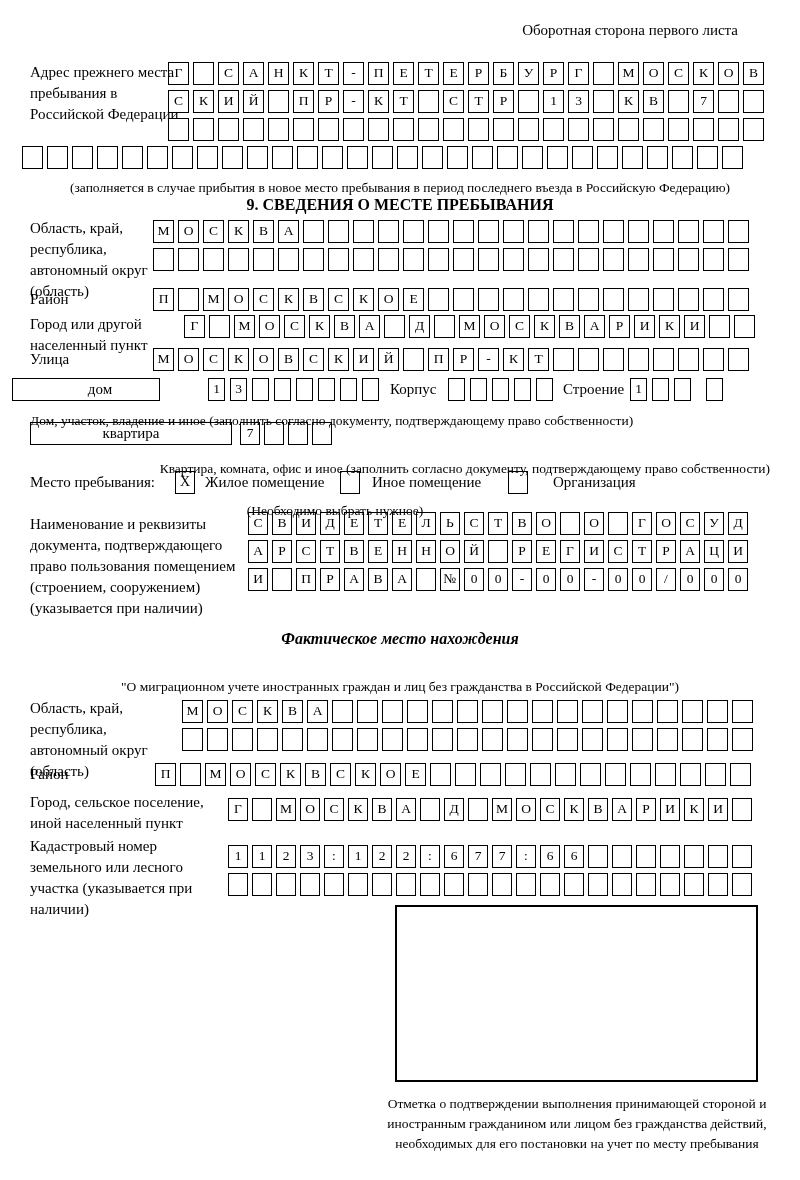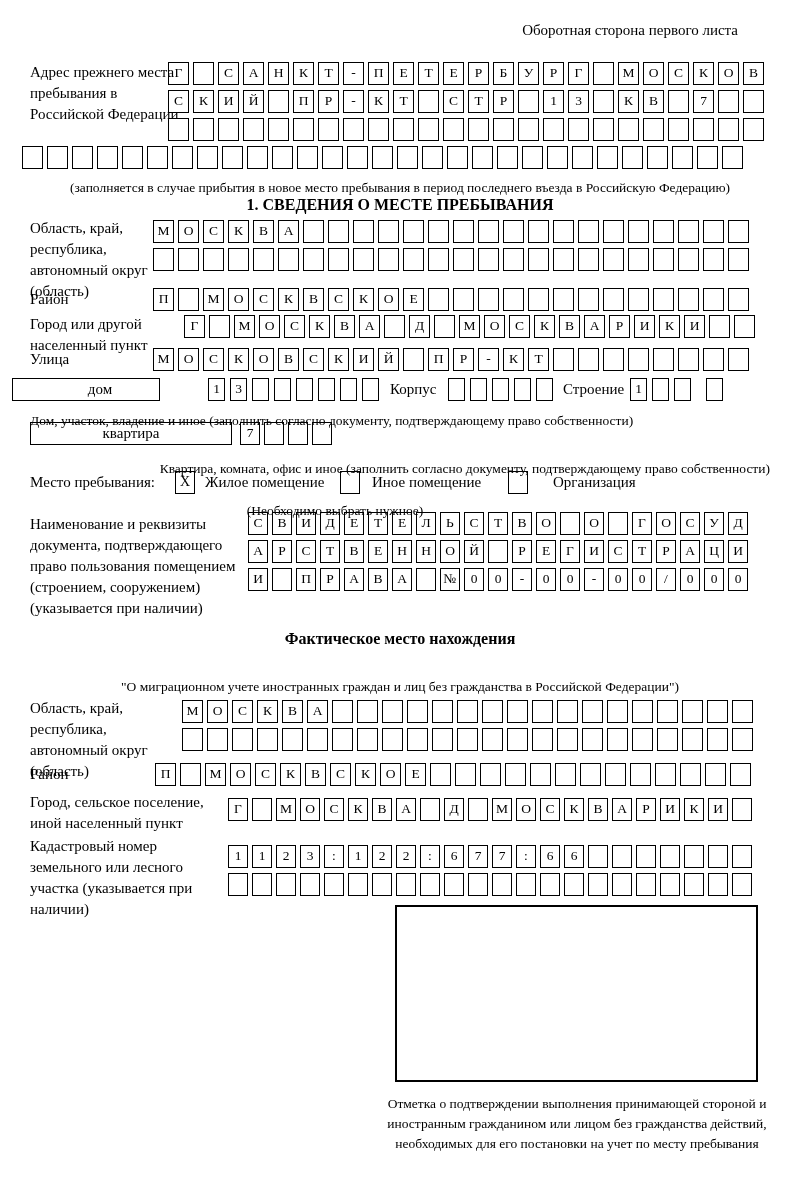--- a/index.html
+++ b/index.html
@@ -38,21 +38,21 @@
 
   <div class="lbl" style="left:30px; top:62px; width:150px;">Адрес прежнего места пребывания в Российской Федерации</div>
 
   <div class="lbl" style="top:20px; right:62px;">Оборотная сторона первого листа</div>
   <div class="row" style="left:168px; top:62px;"><span class="cell">Г</span><span class="cell"></span><span class="cell">С</span><span class="cell">А</span><span class="cell">Н</span><span class="cell">К</span><span class="cell">Т</span><span class="cell">-</span><span class="cell">П</span><span class="cell">Е</span><span class="cell">Т</span><span class="cell">Е</span><span class="cell">Р</span><span class="cell">Б</span><span class="cell">У</span><span class="cell">Р</span><span class="cell">Г</span><span class="cell"></span><span class="cell">М</span><span class="cell">О</span><span class="cell">С</span><span class="cell">К</span><span class="cell">О</span><span class="cell">В</span></div>
   <div class="row" style="left:168px; top:90px;"><span class="cell">С</span><span class="cell">К</span><span class="cell">И</span><span class="cell">Й</span><span class="cell"></span><span class="cell">П</span><span class="cell">Р</span><span class="cell">-</span><span class="cell">К</span><span class="cell">Т</span><span class="cell"></span><span class="cell">С</span><span class="cell">Т</span><span class="cell">Р</span><span class="cell"></span><span class="cell">1</span><span class="cell">3</span><span class="cell"></span><span class="cell">К</span><span class="cell">В</span><span class="cell"></span><span class="cell">7</span><span class="cell"></span><span class="cell"></span></div>
   <div class="row" style="left:168px; top:118px;"><span class="cell"></span><span class="cell"></span><span class="cell"></span><span class="cell"></span><span class="cell"></span><span class="cell"></span><span class="cell"></span><span class="cell"></span><span class="cell"></span><span class="cell"></span><span class="cell"></span><span class="cell"></span><span class="cell"></span><span class="cell"></span><span class="cell"></span><span class="cell"></span><span class="cell"></span><span class="cell"></span><span class="cell"></span><span class="cell"></span><span class="cell"></span><span class="cell"></span><span class="cell"></span><span class="cell"></span></div>
   <div class="row" style="left:22px;  top:146px;"><span class="cell"></span><span class="cell"></span><span class="cell"></span><span class="cell"></span><span class="cell"></span><span class="cell"></span><span class="cell"></span><span class="cell"></span><span class="cell"></span><span class="cell"></span><span class="cell"></span><span class="cell"></span><span class="cell"></span><span class="cell"></span><span class="cell"></span><span class="cell"></span><span class="cell"></span><span class="cell"></span><span class="cell"></span><span class="cell"></span><span class="cell"></span><span class="cell"></span><span class="cell"></span><span class="cell"></span><span class="cell"></span><span class="cell"></span><span class="cell"></span><span class="cell"></span><span class="cell"></span></div>
   <div class="cap ctr" style="left:0; top:173px; width:800px;">(заполняется в случае прибытия в новое место пребывания в период последнего въезда в Российскую Федерацию)</div>
 
-  <div class="lbl ctr bold" style="left:0; top:194px; width:800px; font-size:16px;">1. СВЕДЕНИЯ О МЕСТЕ ПРЕБЫВАНИЯ</div>
+  <div class="lbl ctr bold" style="left:0; top:194px; width:800px; font-size:16px;">9. СВЕДЕНИЯ О МЕСТЕ ПРЕБЫВАНИЯ</div>
 
   <div class="lbl" style="left:30px; top:218px; width:122px;">Область, край, республика, автономный округ (область)</div>
   <div class="row" style="left:153px; top:220px;"><span class="cell">М</span><span class="cell">О</span><span class="cell">С</span><span class="cell">К</span><span class="cell">В</span><span class="cell">А</span><span class="cell"></span><span class="cell"></span><span class="cell"></span><span class="cell"></span><span class="cell"></span><span class="cell"></span><span class="cell"></span><span class="cell"></span><span class="cell"></span><span class="cell"></span><span class="cell"></span><span class="cell"></span><span class="cell"></span><span class="cell"></span><span class="cell"></span><span class="cell"></span><span class="cell"></span><span class="cell"></span></div>
   <div class="row" style="left:153px; top:248px;"><span class="cell"></span><span class="cell"></span><span class="cell"></span><span class="cell"></span><span class="cell"></span><span class="cell"></span><span class="cell"></span><span class="cell"></span><span class="cell"></span><span class="cell"></span><span class="cell"></span><span class="cell"></span><span class="cell"></span><span class="cell"></span><span class="cell"></span><span class="cell"></span><span class="cell"></span><span class="cell"></span><span class="cell"></span><span class="cell"></span><span class="cell"></span><span class="cell"></span><span class="cell"></span><span class="cell"></span></div>
 
   <div class="lbl" style="left:30px; top:289px;">Район</div>
   <div class="row" style="left:153px; top:288px;"><span class="cell">П</span><span class="cell"></span><span class="cell">М</span><span class="cell">О</span><span class="cell">С</span><span class="cell">К</span><span class="cell">В</span><span class="cell">С</span><span class="cell">К</span><span class="cell">О</span><span class="cell">Е</span><span class="cell"></span><span class="cell"></span><span class="cell"></span><span class="cell"></span><span class="cell"></span><span class="cell"></span><span class="cell"></span><span class="cell"></span><span class="cell"></span><span class="cell"></span><span class="cell"></span><span class="cell"></span><span class="cell"></span></div>
 
   <div class="lbl" style="left:30px; top:314px; width:140px;">Город или другой населенный пункт</div>
   <div class="row" style="left:184px; top:315px;"><span class="cell">Г</span><span class="cell"></span><span class="cell">М</span><span class="cell">О</span><span class="cell">С</span><span class="cell">К</span><span class="cell">В</span><span class="cell">А</span><span class="cell"></span><span class="cell">Д</span><span class="cell"></span><span class="cell">М</span><span class="cell">О</span><span class="cell">С</span><span class="cell">К</span><span class="cell">В</span><span class="cell">А</span><span class="cell">Р</span><span class="cell">И</span><span class="cell">К</span><span class="cell">И</span><span class="cell"></span><span class="cell"></span></div>
@@ -80,21 +80,21 @@
   <div class="lbl" style="left:372px; top:472px;">Иное помещение</div>
   <div class="chk" style="left:508px; top:471px;"></div>
   <div class="lbl" style="left:553px; top:472px;">Организация</div>
   <div class="cap ctr" style="left:185px; top:496px; width:300px;">(Необходимо выбрать нужное)</div>
 
   <div class="lbl" style="left:30px; top:514px; width:208px;">Наименование и реквизиты документа, подтверждающего право пользования помещением (строением, сооружением) (указывается при наличии)</div>
   <div class="row p24" style="left:248px; top:512px;"><span class="cell">С</span><span class="cell">В</span><span class="cell">И</span><span class="cell">Д</span><span class="cell">Е</span><span class="cell">Т</span><span class="cell">Е</span><span class="cell">Л</span><span class="cell">Ь</span><span class="cell">С</span><span class="cell">Т</span><span class="cell">В</span><span class="cell">О</span><span class="cell"></span><span class="cell">О</span><span class="cell"></span><span class="cell">Г</span><span class="cell">О</span><span class="cell">С</span><span class="cell">У</span><span class="cell">Д</span></div>
   <div class="row p24" style="left:248px; top:540px;"><span class="cell">А</span><span class="cell">Р</span><span class="cell">С</span><span class="cell">Т</span><span class="cell">В</span><span class="cell">Е</span><span class="cell">Н</span><span class="cell">Н</span><span class="cell">О</span><span class="cell">Й</span><span class="cell"></span><span class="cell">Р</span><span class="cell">Е</span><span class="cell">Г</span><span class="cell">И</span><span class="cell">С</span><span class="cell">Т</span><span class="cell">Р</span><span class="cell">А</span><span class="cell">Ц</span><span class="cell">И</span></div>
   <div class="row p24" style="left:248px; top:568px;"><span class="cell">И</span><span class="cell"></span><span class="cell">П</span><span class="cell">Р</span><span class="cell">А</span><span class="cell">В</span><span class="cell">А</span><span class="cell"></span><span class="cell">№</span><span class="cell">0</span><span class="cell">0</span><span class="cell">-</span><span class="cell">0</span><span class="cell">0</span><span class="cell">-</span><span class="cell">0</span><span class="cell">0</span><span class="cell">/</span><span class="cell">0</span><span class="cell">0</span><span class="cell">0</span></div>
 
-  <div class="lbl ctr bold" style="left:0; top:628px; width:800px; font-size:16px;">Фактическое место нахождения</div>
+  <div class="lbl ctr bold" style="left:0; top:628px; width:800px; font-size:16px;font-style:italic;">Фактическое место нахождения</div>
   <div class="cap ctr" style="left:0; top:672px; width:800px;">"О миграционном учете иностранных граждан и лиц без гражданства в Российской Федерации")</div>
 
   <div class="lbl" style="left:30px; top:698px; width:152px;">Область, край, республика, автономный округ (область)</div>
   <div class="row" style="left:182px; top:700px;"><span class="cell">М</span><span class="cell">О</span><span class="cell">С</span><span class="cell">К</span><span class="cell">В</span><span class="cell">А</span><span class="cell"></span><span class="cell"></span><span class="cell"></span><span class="cell"></span><span class="cell"></span><span class="cell"></span><span class="cell"></span><span class="cell"></span><span class="cell"></span><span class="cell"></span><span class="cell"></span><span class="cell"></span><span class="cell"></span><span class="cell"></span><span class="cell"></span><span class="cell"></span><span class="cell"></span></div>
   <div class="row" style="left:182px; top:728px;"><span class="cell"></span><span class="cell"></span><span class="cell"></span><span class="cell"></span><span class="cell"></span><span class="cell"></span><span class="cell"></span><span class="cell"></span><span class="cell"></span><span class="cell"></span><span class="cell"></span><span class="cell"></span><span class="cell"></span><span class="cell"></span><span class="cell"></span><span class="cell"></span><span class="cell"></span><span class="cell"></span><span class="cell"></span><span class="cell"></span><span class="cell"></span><span class="cell"></span><span class="cell"></span></div>
 
   <div class="lbl" style="left:30px; top:764px;">Район</div>
   <div class="row" style="left:155px; top:763px;"><span class="cell">П</span><span class="cell"></span><span class="cell">М</span><span class="cell">О</span><span class="cell">С</span><span class="cell">К</span><span class="cell">В</span><span class="cell">С</span><span class="cell">К</span><span class="cell">О</span><span class="cell">Е</span><span class="cell"></span><span class="cell"></span><span class="cell"></span><span class="cell"></span><span class="cell"></span><span class="cell"></span><span class="cell"></span><span class="cell"></span><span class="cell"></span><span class="cell"></span><span class="cell"></span><span class="cell"></span><span class="cell"></span></div>
 
   <div class="lbl" style="left:30px; top:792px; width:195px;">Город, сельское поселение, иной населенный пункт</div>

